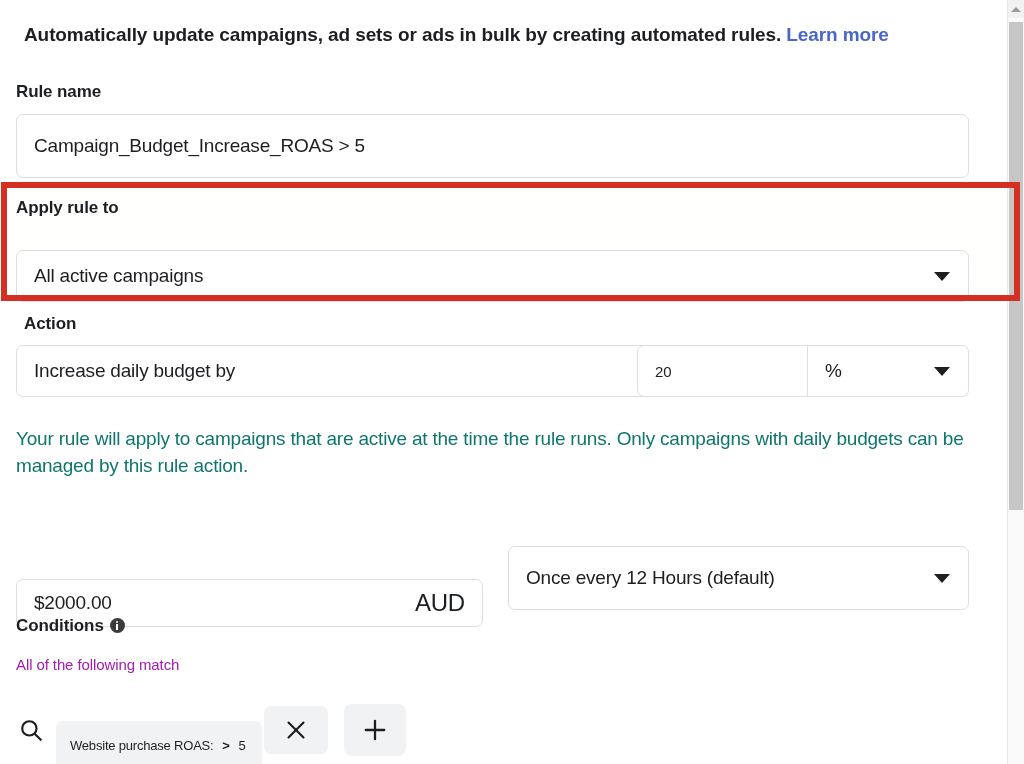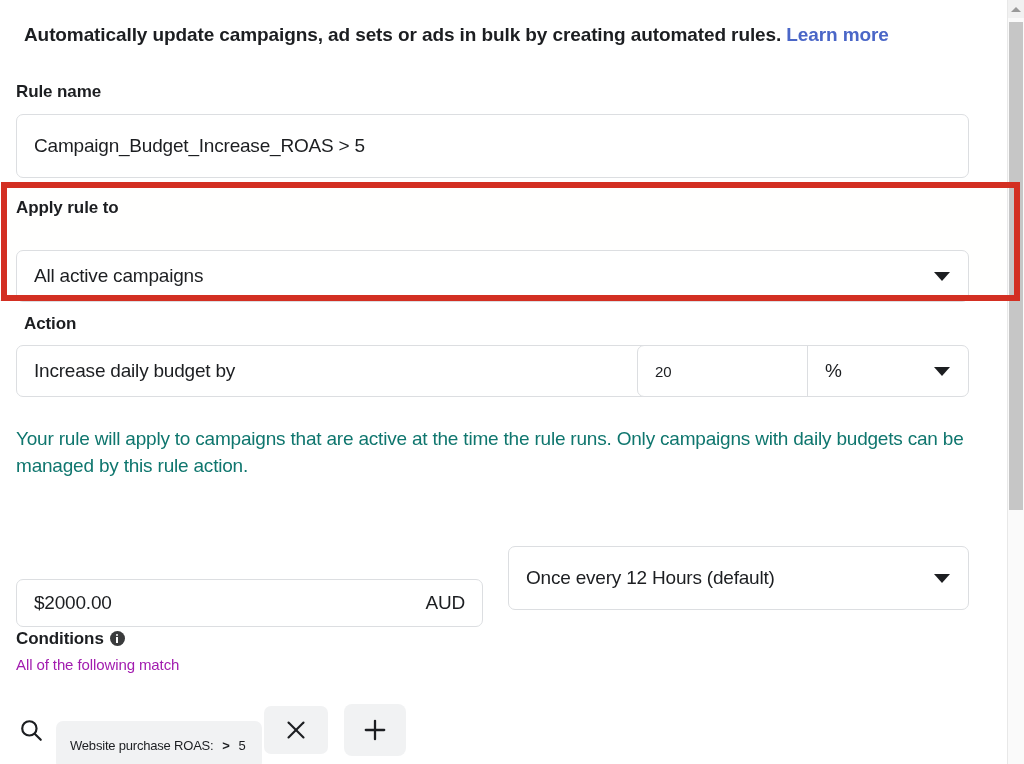--- a/index.html
+++ b/index.html
@@ -115,21 +115,21 @@
   }
   .textbox .val {
     padding-left: 17px;
     flex: 1;
     white-space: nowrap;
     overflow: hidden;
   }
   .textbox .suffix {
     padding-right: 17px;
     color: #1c1e21;
-    font-size: 19px;
+    font-size: 24px;
   }
 
   .select {
     position: absolute;
     box-sizing: border-box;
     background: #ffffff;
     border: 1px solid #dcdee1;
     border-radius: 7px;
     display: flex;
     align-items: center;
@@ -360,21 +360,21 @@
     <div class="textbox" style="left:16px; top:546px; width:467px; height:48px;margin-top:33px;">
       <span class="val">$2000.00</span>
       <span class="suffix">AUD</span>
     </div>
 
     <div class="select" style="left:508px; top:546px; width:461px; height:64px;justify-content:center;">
       <span class="val">Once every 12 Hours (default)</span>
       <span class="caret"></span>
     </div>
 
-    <div class="field-label" style="left:16px; top:629px;">
+    <div class="field-label" style="left:16px; top:616px;">
       <span>Conditions</span><span class="info-icon"></span>
     </div>
     <div class="sub-label" style="left:16px; top:656px;">All of the following match</div>
 
     <div class="cond-row">
       <svg class="search-icon" viewBox="0 0 24 24" fill="none">
         <circle cx="10.5" cy="10.5" r="6.6" stroke="#1c1e21" stroke-width="2"></circle>
         <line x1="15.4" y1="15.4" x2="21" y2="21" stroke="#1c1e21" stroke-width="2" stroke-linecap="round"></line>
       </svg>
 

